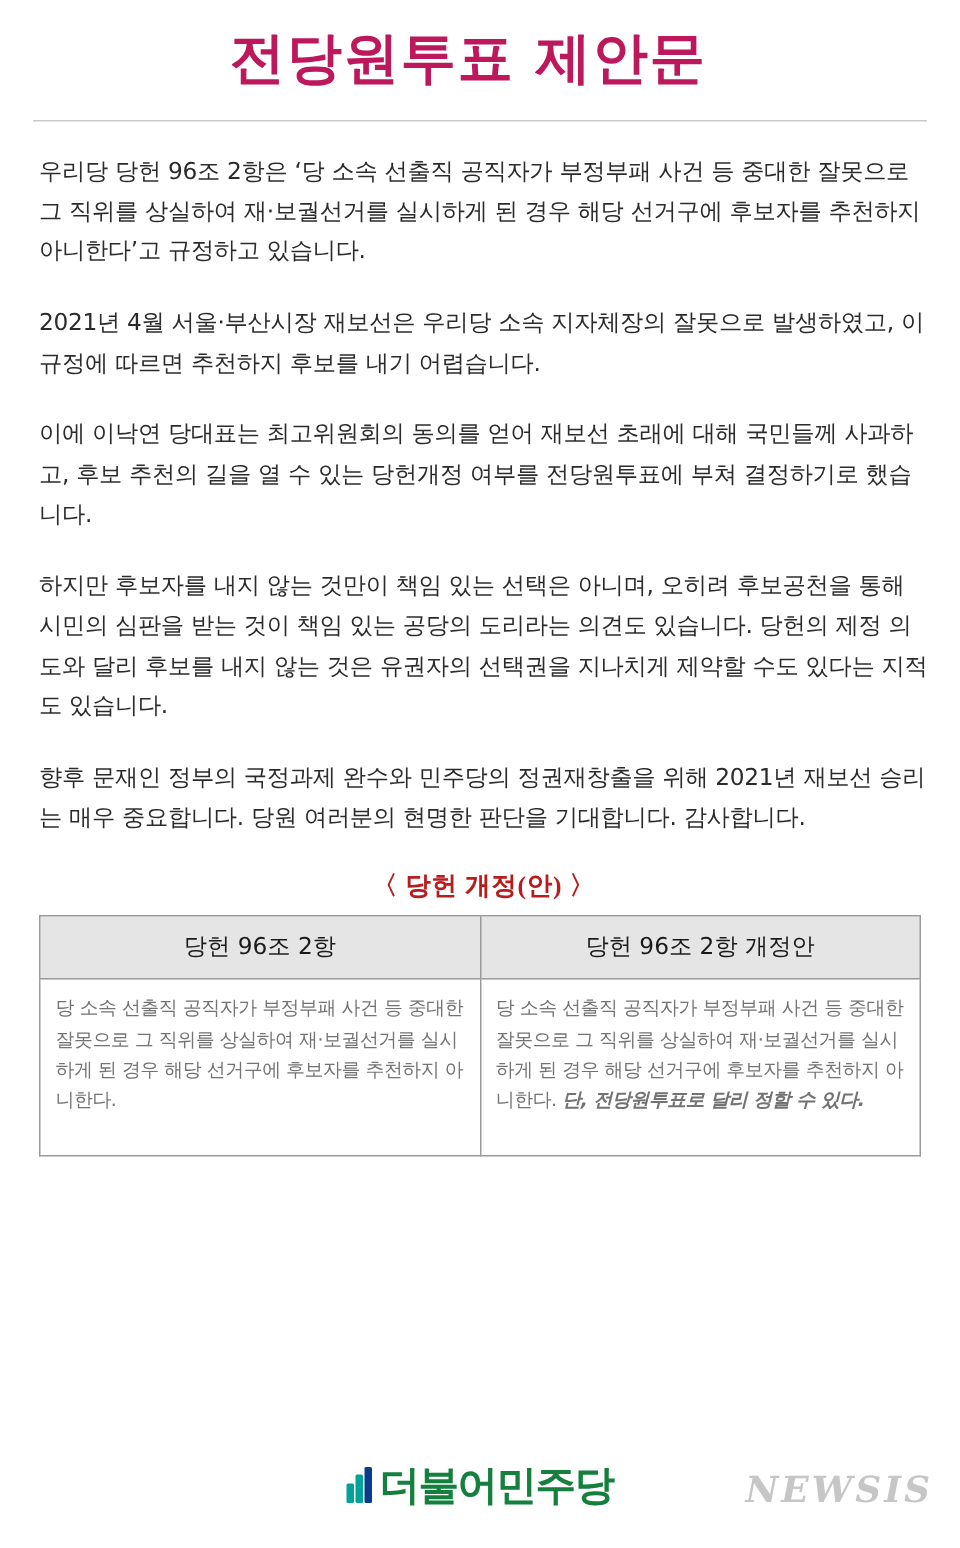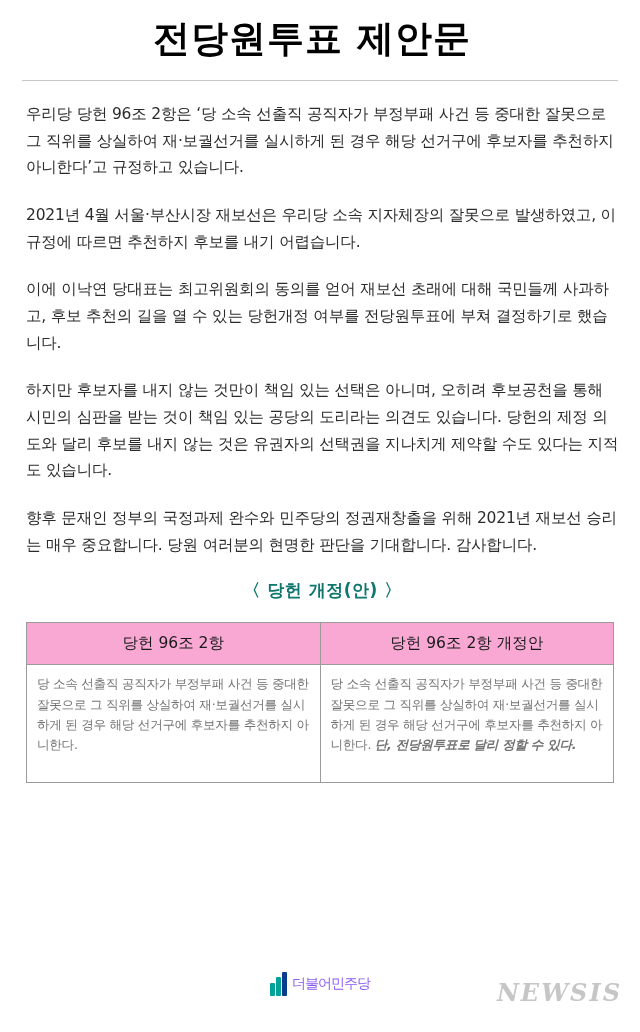--- a/index.html
+++ b/index.html
@@ -19,21 +19,21 @@
     width: 640px;
     height: 1032px;
     box-sizing: border-box;
   }
   .title {
     text-align: center;
     font-family: "DejaVu Serif", "Liberation Serif", serif;
     font-weight: bold;
     font-size: 37px;
     letter-spacing: 1px;
-    color: #000000;
+    color: #be185d;
     padding: 14px 16px 16px 0;
     margin: 0;
   }
   .title-rule {
     border: 0;
     border-top: 1px solid #c9c9c9;
     margin: 0 22px;
   }
   .body-wrap {
     padding: 20px 21px 0 26px;
@@ -45,38 +45,39 @@
     color: #2b2b2b;
     letter-spacing: -0.2px;
   }
   p.para:last-child {
     margin-bottom: 0;
   }
   .table-heading {
     text-align: center;
     font-size: 17px;
     font-weight: bold;
-    color: #0f766e;
-    margin: 14px 0 20px 0;
+    color: #b91c1c;
+    margin: 14px 0 8px 0;
     letter-spacing: 0.5px;
+    font-family: Liberation Serif, serif;
   }
   table.amend {
     width: 588px;
     margin: 0 auto;
     border-collapse: collapse;
     table-layout: fixed;
   }
   table.amend th {
     border: 1px solid #9b9b9b;
     text-align: center;
     font-size: 15.5px;
     font-weight: normal;
     color: #1a1a1a;
     padding: 10px 4px;
-    background: #f9a8d4;
+    background: #e5e5e5;
   }
   table.amend td {
     border: 1px solid #9b9b9b;
     vertical-align: top;
     font-size: 12.6px;
     line-height: 1.62;
     color: #737373;
     padding: 9px 10px 26px 10px;
     letter-spacing: -0.3px;
   }
@@ -110,23 +111,23 @@
     bottom: 0;
     width: 5px;
     background: #00a29a;
     border-radius: 1px;
   }
   .logo-mark .b1 { left: 0; height: 13px; }
   .logo-mark .b2 { left: 6px; height: 19px; }
   .logo-mark .b3 { left: 12px; height: 24px; background: #0b3c8c; }
   .logo-text {
     font-family: "DejaVu Sans", "Liberation Sans", sans-serif;
-    font-weight: normal;
-    font-size: 14px;
-    color: #8b5cf6;
+    font-weight: bold;
+    font-size: 27px;
+    color: #15803d;
     letter-spacing: -1px;
   }
   .watermark {
     position: absolute;
     right: 18px;
     top: 6px;
     font-family: "DejaVu Serif", "Liberation Serif", serif;
     font-style: italic;
     font-size: 24px;
     letter-spacing: 2px;

